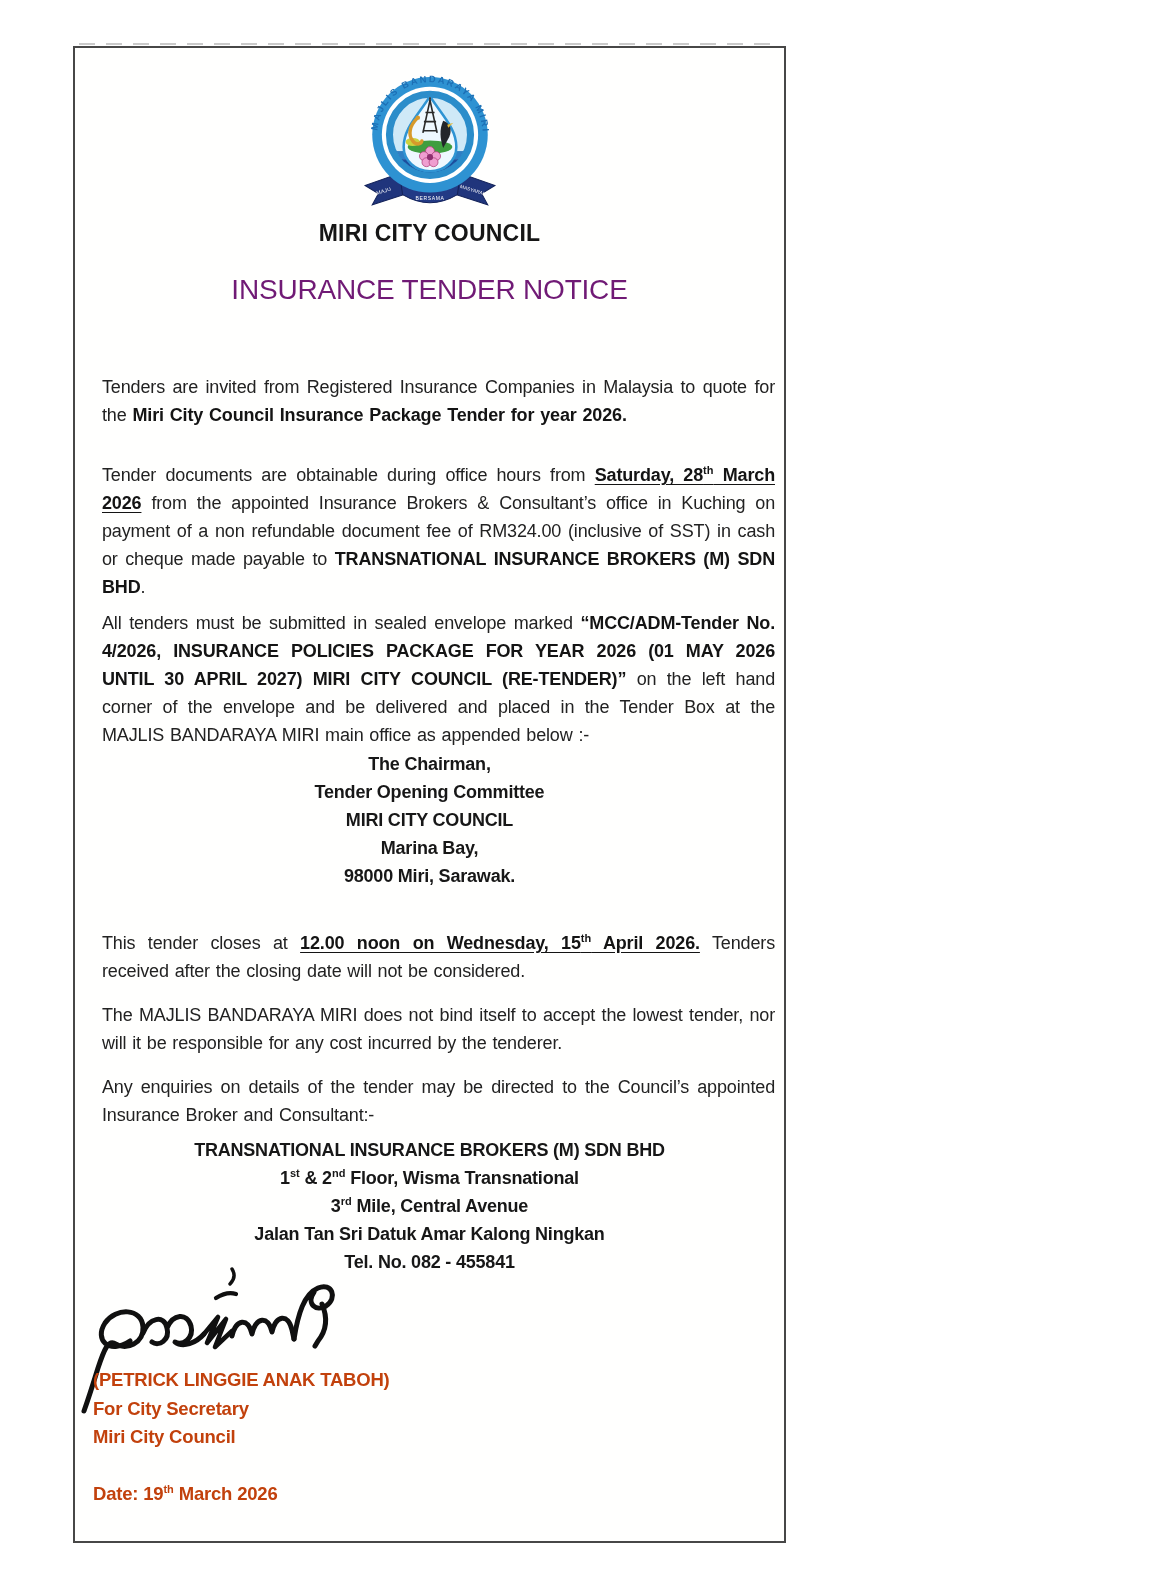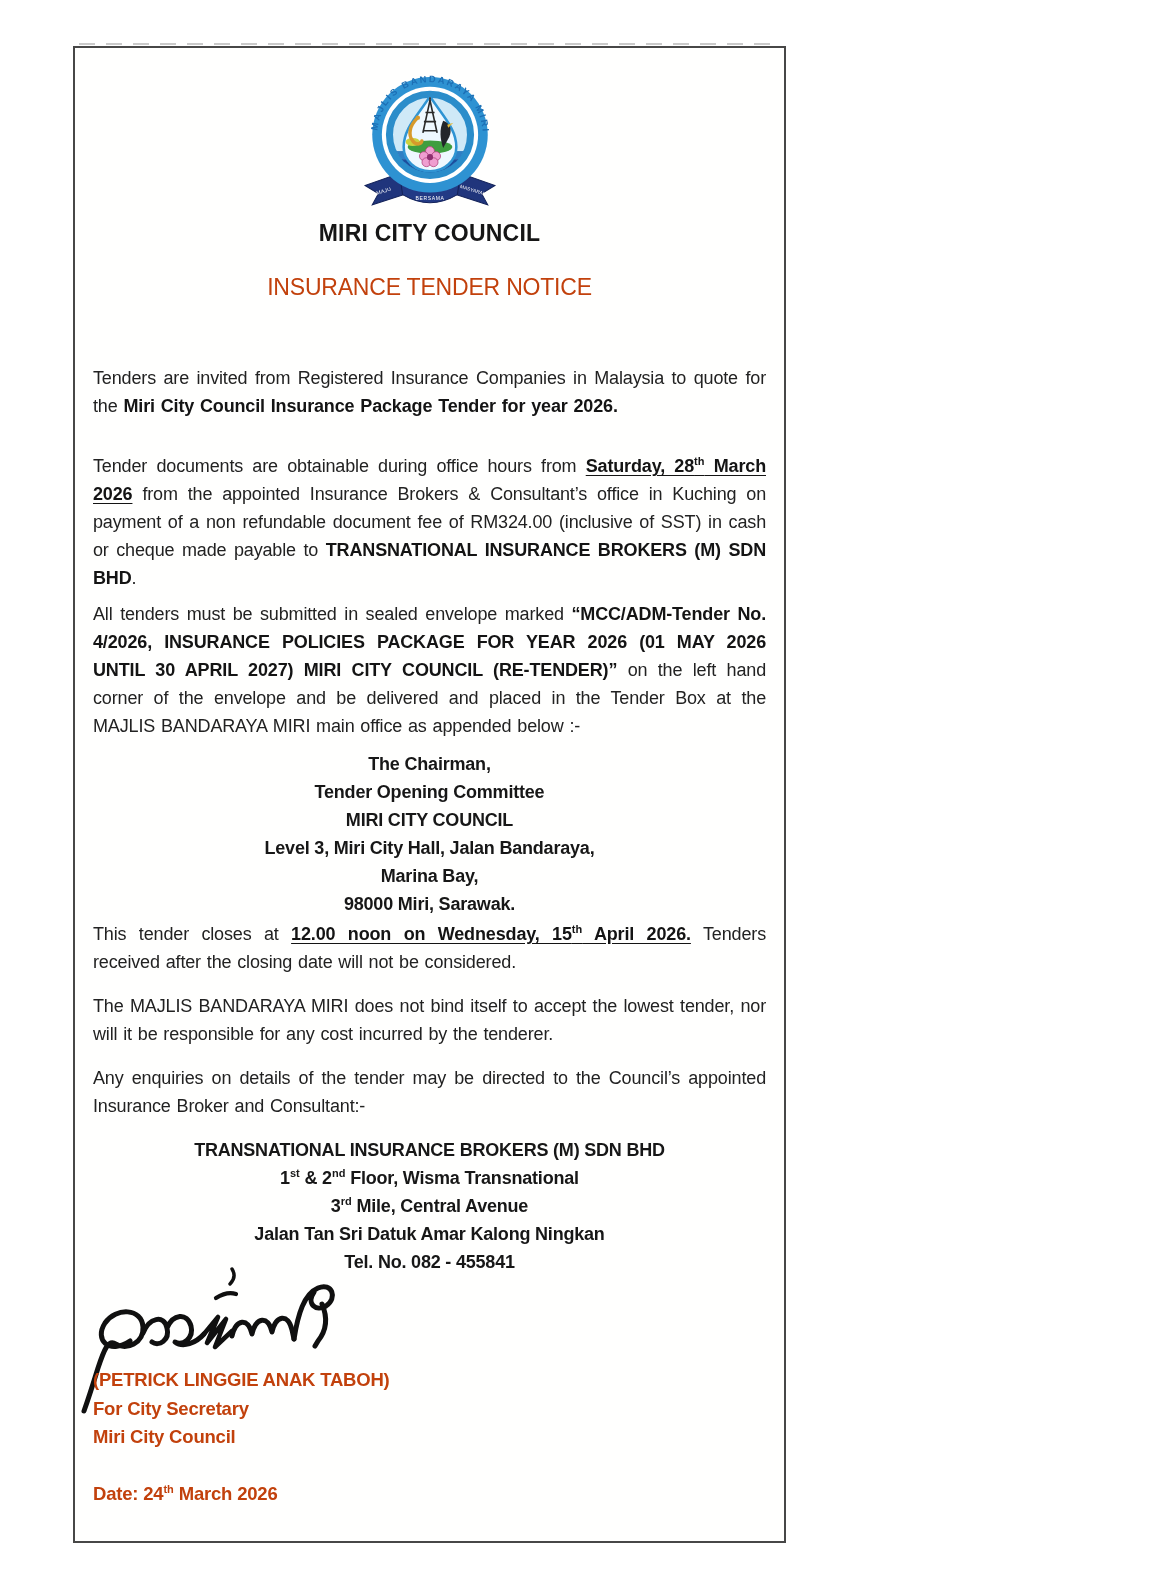--- a/index.html
+++ b/index.html
@@ -13,26 +13,26 @@
   }
   
   .doc::before{
     content:""; position:absolute; left:4px; right:6px; top:-5px; height:2px;
     background:repeating-linear-gradient(90deg,#8a8a8a 0 16px, transparent 16px 27px);
     opacity:.45;
   }
   .abs { position:absolute; left:18px; width:673px; }
   .body-par {
     font-size:18px; line-height:28px; text-align:justify;
-    letter-spacing:-0.15px; word-spacing:1px; margin:0; color:#222;
+    letter-spacing:-0.15px; word-spacing:1px; margin:9px; color:#222;
   }
   .body-par b, .cblock b, b { color:#141414; }
   .center { text-align:center; }
   .council-title { font-size:23px; font-weight:700; letter-spacing:.2px; color:#161616; }
-  .notice-title { font-size:23px; letter-spacing:-0.2px; color:#c2410c; }
+  .notice-title { font-size:28px; letter-spacing:-0.2px; color:#701a75; }
   .tender-heading { font-size:17.5px; font-weight:700; line-height:29px; letter-spacing:-0.5px; color:#141414; }
   .cblock { font-size:18px; font-weight:700; line-height:28px; letter-spacing:-0.2px; color:#171717; }
   .sigblock { font-size:18.5px; font-weight:700; line-height:28px; letter-spacing:-0.2px; color:#c2410c; text-align:left; }
   sup.sp { font-size:11px; line-height:0; vertical-align:7px; letter-spacing:0; }
   u { text-underline-offset:3px; }
   .logo-wrap { position:absolute; top:22px; left:50%; transform:translateX(-50%); width:142px; height:152px; }
   .sig-svg { position:absolute; left:0px; top:1200px; width:330px; height:175px; pointer-events:none; }
 </style>
 </head>
 <body>
@@ -108,21 +108,20 @@
     <p class="abs body-par" style="top:316px"><span>Tenders are invited from Registered Insurance Companies in Malaysia to quote for the </span><b>Miri City Council Insurance Package Tender for year 2026.</b></p>
 
     <p class="abs body-par" style="top:404px"><span>Tender documents are obtainable during office hours from </span><b><u><span>Saturday, 28</span><sup class="sp">th</sup><span> March 2026</span></u></b><span> from the appointed Insurance Brokers &amp; Consultant’s office in Kuching on payment of a non refundable document fee of RM324.00 (inclusive of SST) in cash or cheque made payable to </span><b>TRANSNATIONAL INSURANCE BROKERS (M) SDN BHD</b><span>.</span></p>
 
     <p class="abs body-par" style="top:552px"><span>All tenders must be submitted in sealed envelope marked </span><b>“MCC/ADM-Tender No. 4/2026, INSURANCE POLICIES PACKAGE FOR YEAR 2026 (01 MAY 2026 UNTIL 30 APRIL 2027) MIRI CITY COUNCIL (RE-TENDER)”</b><span> on the left hand corner of the envelope and be delivered and placed in the Tender Box at the MAJLIS BANDARAYA MIRI main office as appended below :-</span></p>
 
     <div class="abs center cblock" style="top:702px">
       <div>The Chairman,</div>
       <div>Tender Opening Committee</div>
       <div>MIRI CITY COUNCIL</div>
-      <div>Level 3, Miri City Hall, Jalan Bandaraya,</div>
       <div>Marina Bay,</div>
       <div>98000 Miri, Sarawak.</div>
     </div>
 
     <p class="abs body-par" style="top:872px"><span>This tender closes at </span><b><u><span>12.00 noon on Wednesday, 15</span><sup class="sp">th</sup><span> April 2026.</span></u></b><span> Tenders received after the closing date will not be considered.</span></p>
 
     <p class="abs body-par" style="top:944px">The MAJLIS BANDARAYA MIRI does not bind itself to accept the lowest tender, nor will it be responsible for any cost incurred by the tenderer.</p>
 
     <p class="abs body-par" style="top:1016px">Any enquiries on details of the tender may be directed to the Council’s appointed Insurance Broker and Consultant:-</p>
 
@@ -143,16 +142,16 @@
         <path d="M129 86 L 143 69 L 132 95 L 151 71 L 140 99 L 157 83" stroke-width="4.6"></path>
         <path d="M157 88 C 161 71 173 69 177 86 C 181 69 193 67 197 84 C 201 67 213 65 217 82 L 219 91" stroke-width="5"></path>
         <path d="M219 91 C 223 66 229 46 243 40 C 257 34 263 50 251 58 C 241 64 231 56 239 44 M247 56 C 253 70 251 83 243 93 L 240 98" stroke-width="5"></path>
       </g>
     </svg>
 
     <div class="abs sigblock" style="top:1318px">(PETRICK LINGGIE ANAK TABOH)</div>
     <div class="abs sigblock" style="top:1347px">For City Secretary</div>
     <div class="abs sigblock" style="top:1375px">Miri City Council</div>
 
-    <div class="abs sigblock" style="top:1432px"><span>Date: 24</span><sup class="sp">th</sup><span> March 2026</span></div>
+    <div class="abs sigblock" style="top:1432px"><span>Date: 19</span><sup class="sp">th</sup><span> March 2026</span></div>
 
   </div>
 </div>
 
 </body></html>

